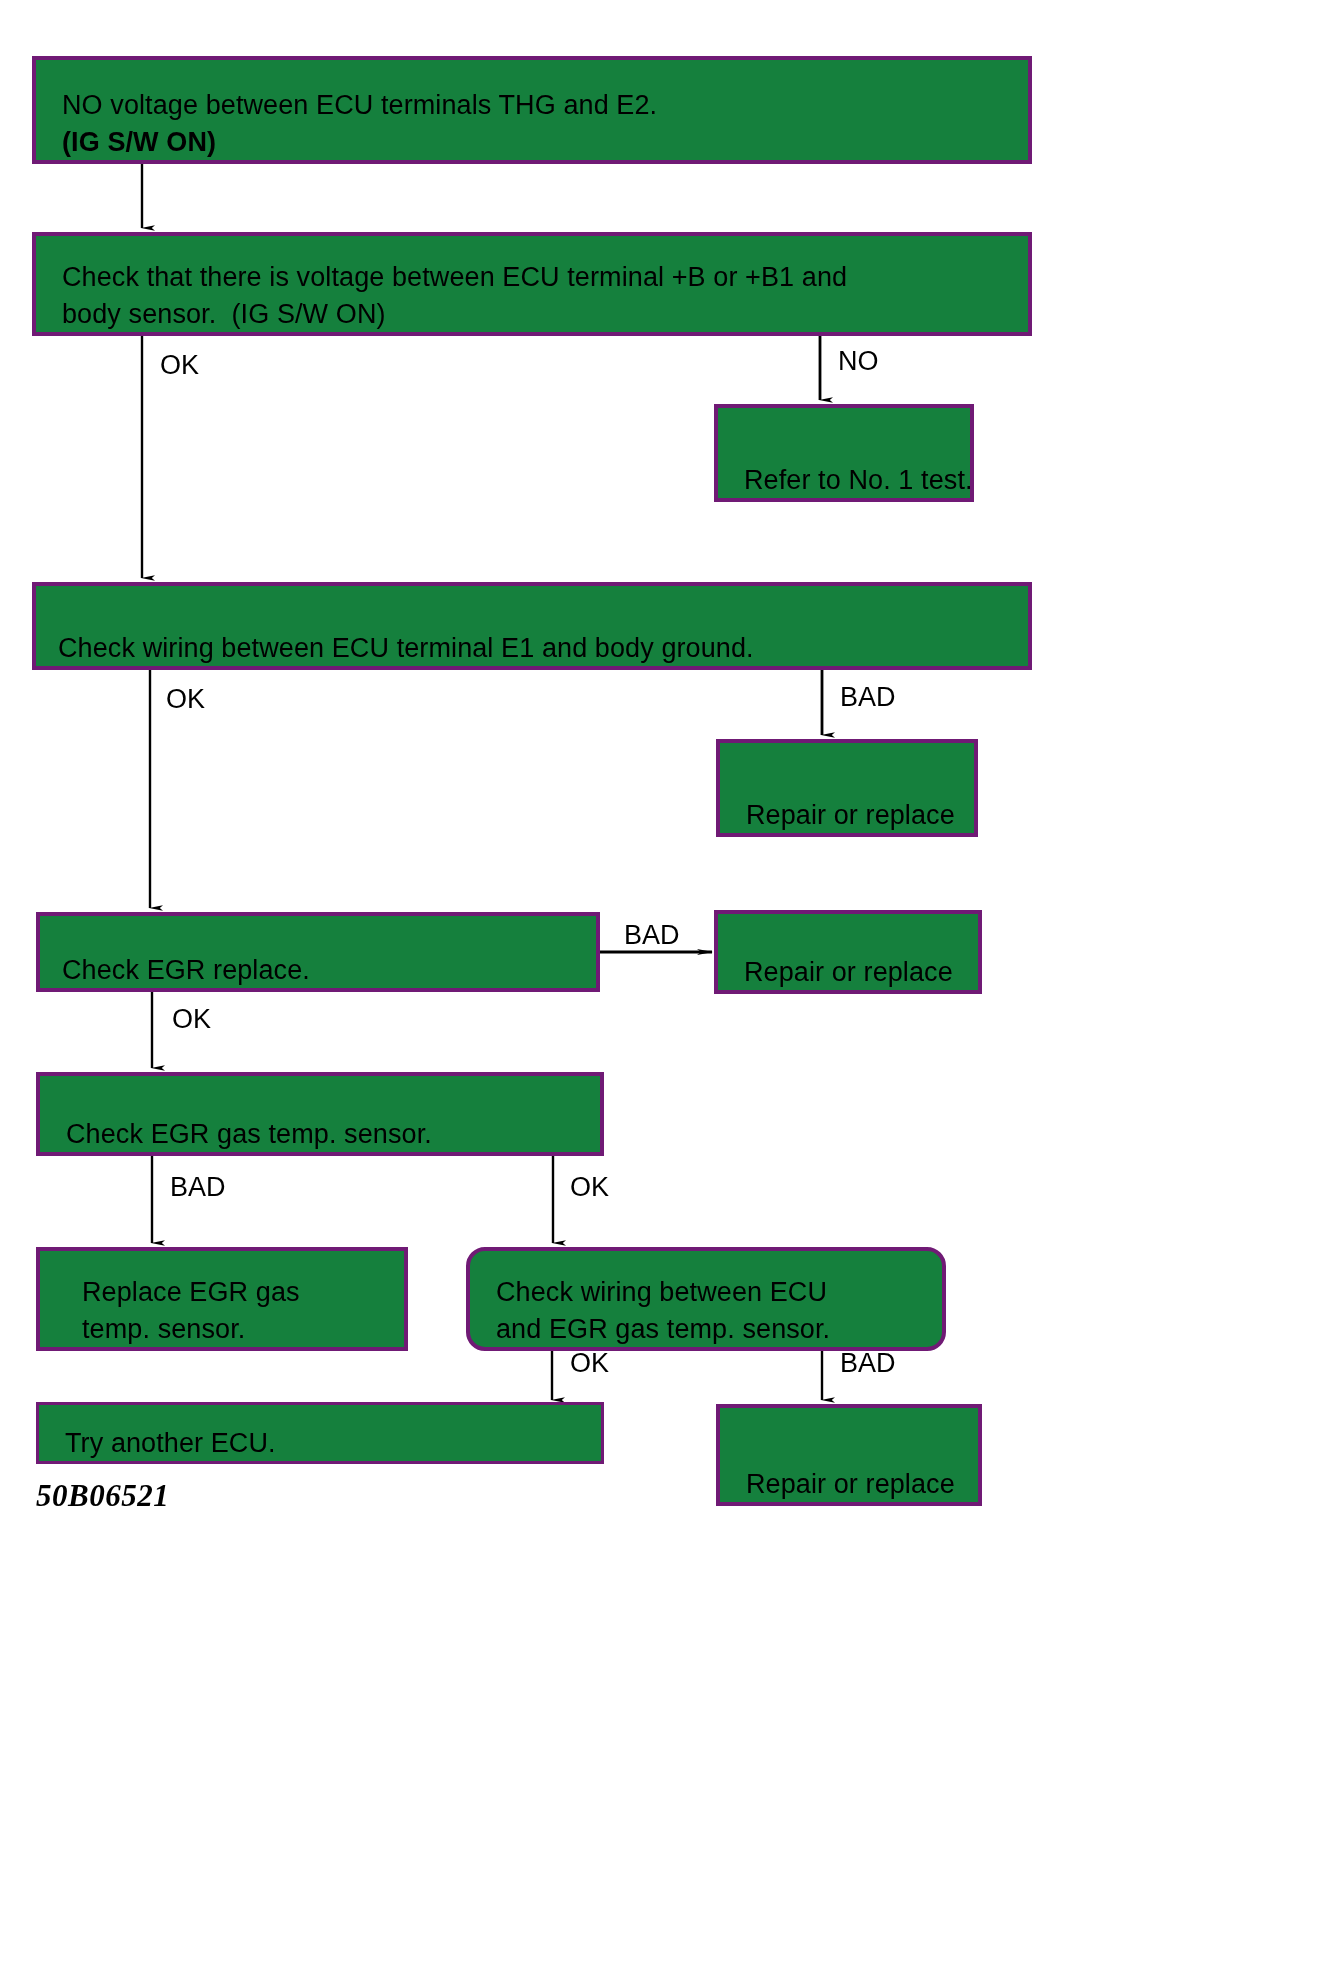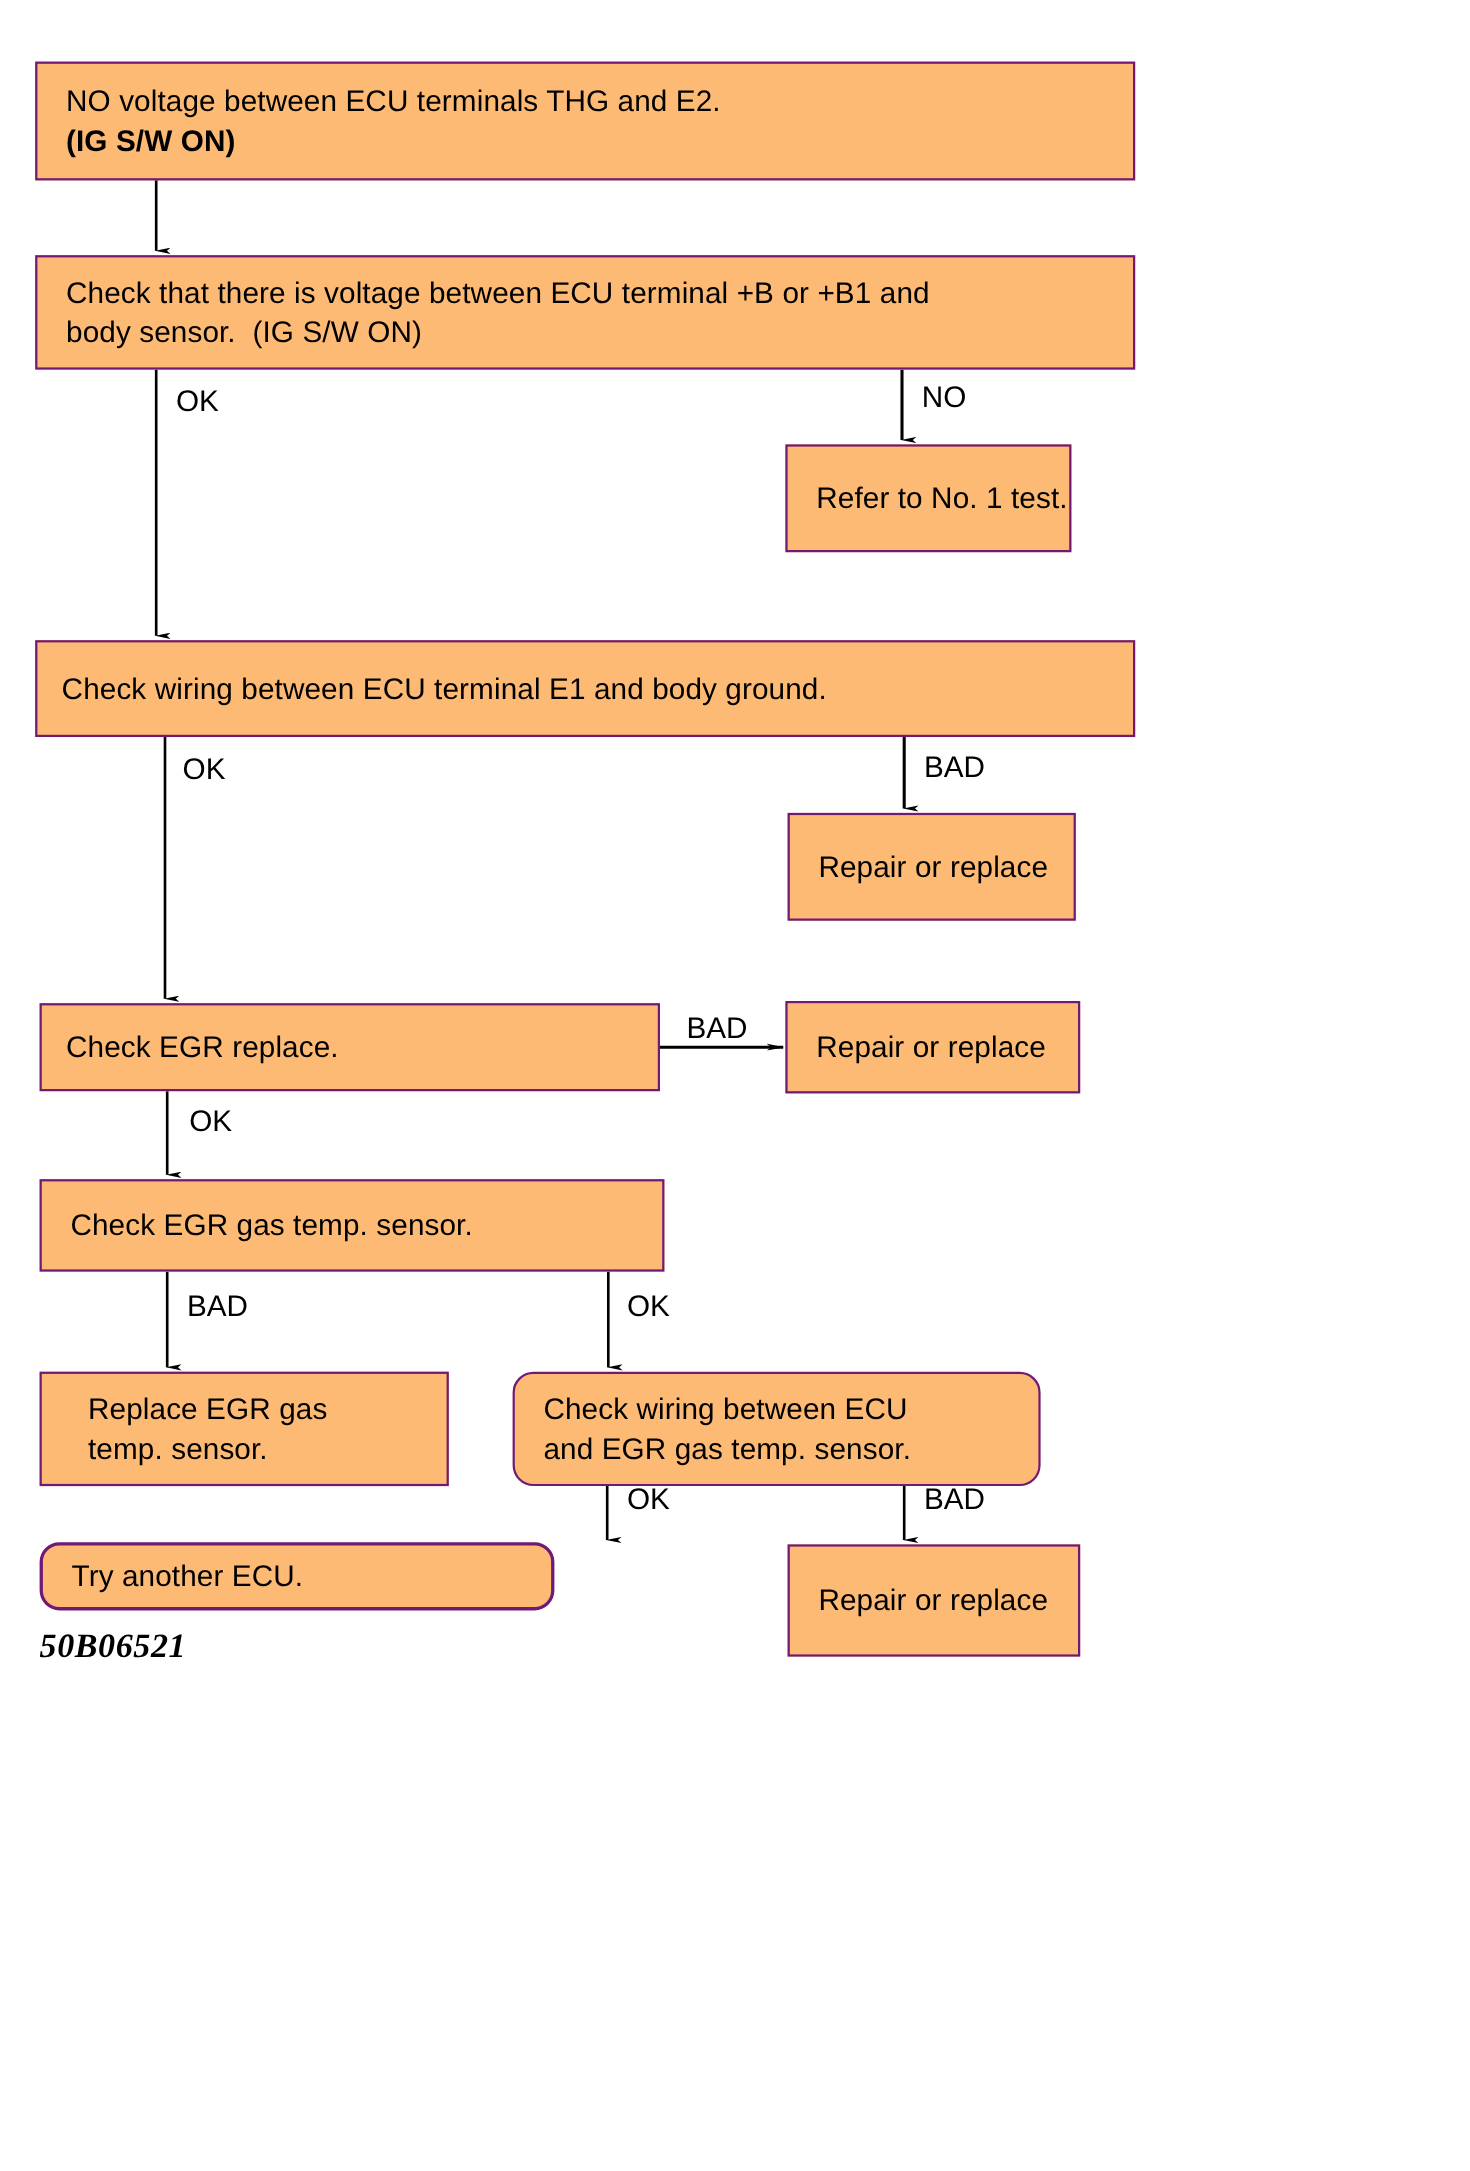--- a/index.html
+++ b/index.html
@@ -21,25 +21,25 @@
     left: 0;
     top: 0;
     width: 1336px;
     height: 1974px;
   }
 
   
   .box {
     position: absolute;
     box-sizing: border-box;
-    border: 2px solid #701a75;
-    background: #fdba74;
+    border: 4px solid #701a75;
+    background: #15803d;
     display: flex;
     flex-direction: column;
-    justify-content: center;
+    justify-content: flex-end;
     z-index: 3;
   }
   .box .line {
     font-size: 27px;
     line-height: 1.35;
     white-space: pre;
     padding-left: 26px;
     letter-spacing: 0.1px;
   }
   .box .line.b { font-weight: bold; }
@@ -172,21 +172,21 @@
 
   <div class="box" style="left:466px; top:1247px; width:480px; height:104px;border-radius:19px;">
     <div class="line">Check wiring between ECU</div>
     <div class="line">and EGR gas temp. sensor.</div>
   </div>
 
   <div class="elabel" style="left:570px; top:1350px;">OK</div>
 
   <div class="elabel" style="left:840px; top:1350px;">BAD</div>
 
-  <div class="box thin" style="left:36px; top:1402px; width:468px; height:62px;border-radius:18px;">
+  <div class="box thin" style="left:36px; top:1402px; width:568px; height:62px;">
     <div class="line">Try another ECU.</div>
   </div>
 
   <div class="box" style="left:716px; top:1404px; width:266px; height:102px;">
     <div class="line">Repair or replace</div>
   </div>
 
   <div class="caption" style="left:36px; top:1478px;">50B06521</div>
 
 </div>

